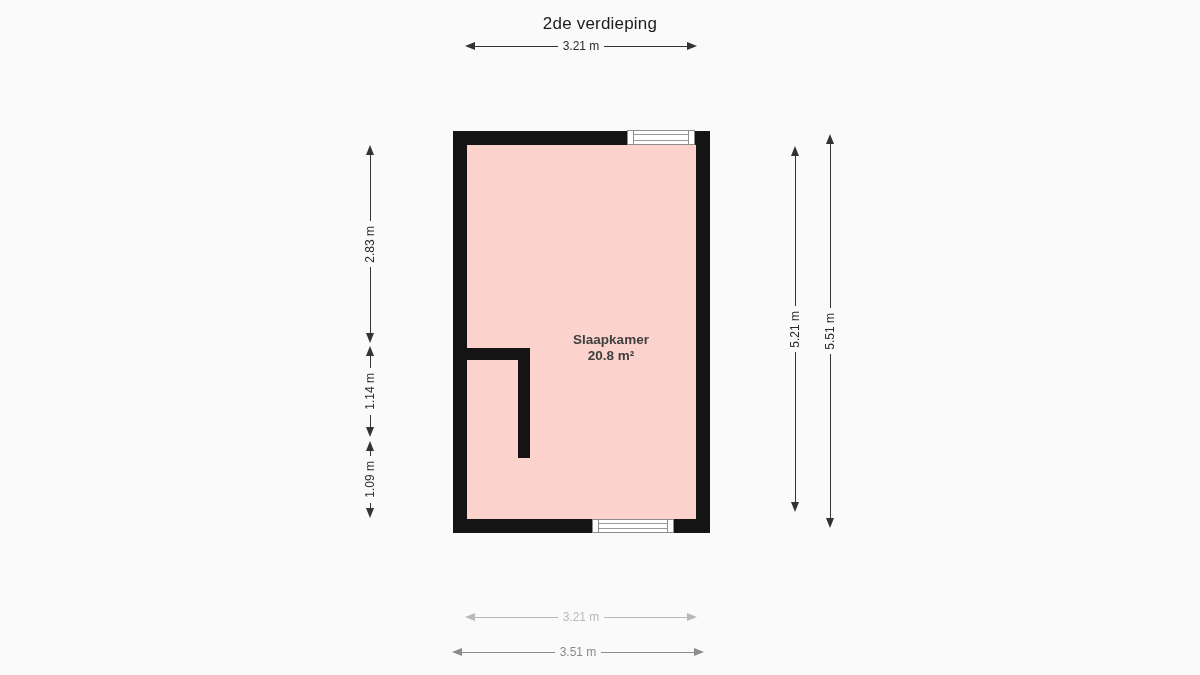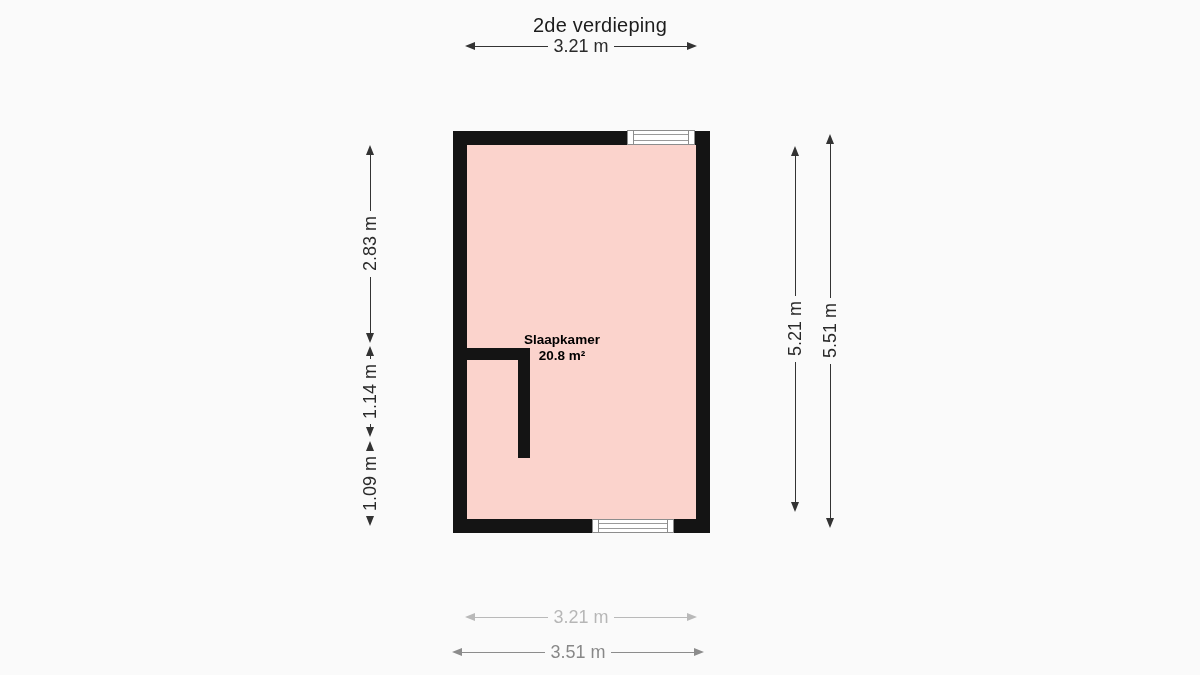--- a/index.html
+++ b/index.html
@@ -10,55 +10,55 @@
   }
   html,body{margin:0;padding:0;background:#fff;}
   .canvas{
     position:relative;width:1200px;height:675px;overflow:hidden;
     background:var(--bg);
     font-family:"Liberation Sans", sans-serif;
     color:#222;
   }
   .title{
     position:absolute;left:0;top:14px;width:1200px;
-    text-align:center;font-size:20px;font-weight:400;color:#1c1c1c;
+    text-align:center;font-size:17px;font-weight:400;color:#1c1c1c;
     letter-spacing:0.2px;
   }
   
   .plan-outer{
     position:absolute;left:453px;top:131px;width:257px;height:402px;
     box-sizing:border-box;border:14px solid var(--wall);background:var(--room);
   }
   .iwall{position:absolute;background:var(--wall);}
   .iwall-h{left:466px;top:348px;width:64px;height:12px;}
   .iwall-v{left:518px;top:348px;width:12px;height:110px;}
   .room-label{
-    position:absolute;left:562px;top:332px;transform:translateX(-50%);
-    text-align:center;font-size:13.5px;font-weight:700;color:#000000;line-height:16px;
+    position:absolute;left:611px;top:332px;transform:translateX(-50%);
+    text-align:center;font-size:13.5px;font-weight:700;color:#404040;line-height:16px;
     white-space:nowrap;
   }
   
   .window{
     position:absolute;background:#fff;border:1px solid #8d8d8d;box-sizing:border-box;
   }
   .window .jamb-l{position:absolute;left:5px;top:0;bottom:0;width:1px;background:#8d8d8d;}
   .window .jamb-r{position:absolute;right:5px;top:0;bottom:0;width:1px;background:#8d8d8d;}
   .window .glaze{
     position:absolute;left:6px;right:6px;top:3px;bottom:3px;
     border-top:1px solid #9a9a9a;border-bottom:1px solid #9a9a9a;
   }
   .win-top{left:627px;top:130px;width:68px;height:15px;}
   .win-bottom{left:592px;top:519px;width:82px;height:14px;}
   
   .hdim{position:absolute;display:flex;align-items:center;height:16px;}
   .hdim .line{flex:1;height:1px;background:var(--dim);}
   .vdim{position:absolute;display:flex;flex-direction:column;align-items:center;width:16px;}
   .vdim .line{flex:1;width:1px;background:var(--dim);}
   .dlabel{
-    font-size:18px;color:#2a2a2a;white-space:nowrap;line-height:15px;
+    font-size:12px;color:#2a2a2a;white-space:nowrap;line-height:15px;
   }
   .hdim .dlabel{padding:0 5px;}
   .vdim .dlabel{
     writing-mode:vertical-rl;transform:rotate(180deg);padding:5px 0;
   }
   .ah{width:0;height:0;flex:0 0 auto;}
   .ah-left{border-top:4px solid transparent;border-bottom:4px solid transparent;border-right:10px solid var(--dim);}
   .ah-right{border-top:4px solid transparent;border-bottom:4px solid transparent;border-left:10px solid var(--dim);}
   .ah-up{border-left:4px solid transparent;border-right:4px solid transparent;border-bottom:10px solid var(--dim);}
   .ah-down{border-left:4px solid transparent;border-right:4px solid transparent;border-top:10px solid var(--dim);}

